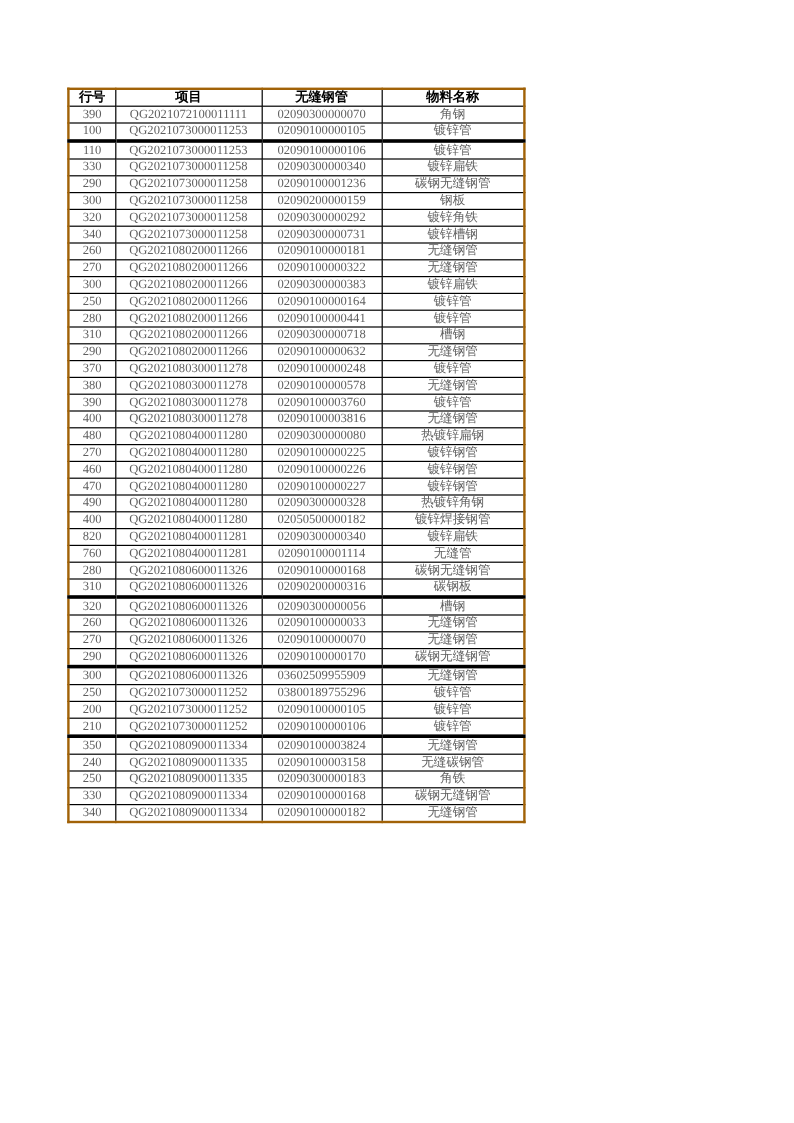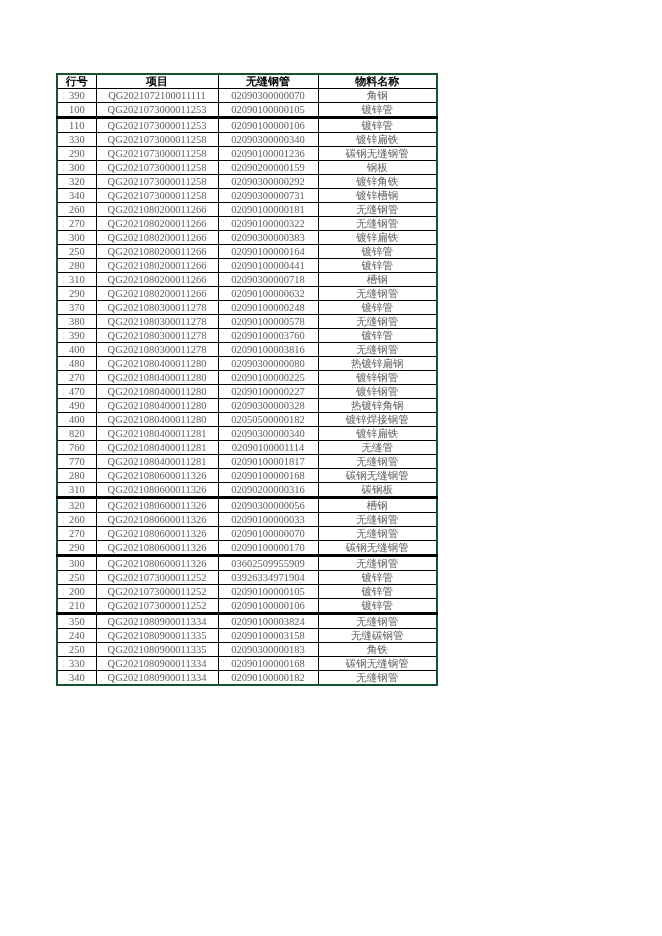--- a/index.html
+++ b/index.html
@@ -15,21 +15,21 @@
     overflow: hidden;
   }
   .sheet {
     position: absolute;
     left: 56px;
     top: 73px;
   }
   table.grid {
     border-collapse: collapse;
     table-layout: fixed;
-    border: 2px solid #14532d;
+    border: 2px solid #a16207;
   }
   table.grid col.c0 { width: 39px; }
   table.grid col.c1 { width: 122px; }
   table.grid col.c2 { width: 100px; }
   table.grid col.c3 { width: 119px; }
   table.grid th, table.grid td {
     border: 1px solid #000000;
     height: 13px;
     padding: 0 1px;
     text-align: center;
@@ -192,20 +192,26 @@
           <td>02090300000080</td>
           <td>热镀锌扁钢</td>
         </tr>
         <tr>
           <td>270</td>
           <td>QG2021080400011280</td>
           <td>02090100000225</td>
           <td>镀锌钢管</td>
         </tr>
         <tr>
+          <td>460</td>
+          <td>QG2021080400011280</td>
+          <td>02090100000226</td>
+          <td>镀锌钢管</td>
+        </tr>
+        <tr>
           <td>470</td>
           <td>QG2021080400011280</td>
           <td>02090100000227</td>
           <td>镀锌钢管</td>
         </tr>
         <tr>
           <td>490</td>
           <td>QG2021080400011280</td>
           <td>02090300000328</td>
           <td>热镀锌角钢</td>
@@ -222,26 +228,20 @@
           <td>02090300000340</td>
           <td>镀锌扁铁</td>
         </tr>
         <tr>
           <td>760</td>
           <td>QG2021080400011281</td>
           <td>02090100001114</td>
           <td>无缝管</td>
         </tr>
         <tr>
-          <td>770</td>
-          <td>QG2021080400011281</td>
-          <td>02090100001817</td>
-          <td>无缝钢管</td>
-        </tr>
-        <tr>
           <td>280</td>
           <td>QG2021080600011326</td>
           <td>02090100000168</td>
           <td>碳钢无缝钢管</td>
         </tr>
         <tr class="section-end">
           <td>310</td>
           <td>QG2021080600011326</td>
           <td>02090200000316</td>
           <td>碳钢板</td>
@@ -272,21 +272,21 @@
         </tr>
         <tr>
           <td>300</td>
           <td>QG2021080600011326</td>
           <td>03602509955909</td>
           <td>无缝钢管</td>
         </tr>
         <tr>
           <td>250</td>
           <td>QG2021073000011252</td>
-          <td>03926334971904</td>
+          <td>03800189755296</td>
           <td>镀锌管</td>
         </tr>
         <tr>
           <td>200</td>
           <td>QG2021073000011252</td>
           <td>02090100000105</td>
           <td>镀锌管</td>
         </tr>
         <tr class="section-end">
           <td>210</td>

